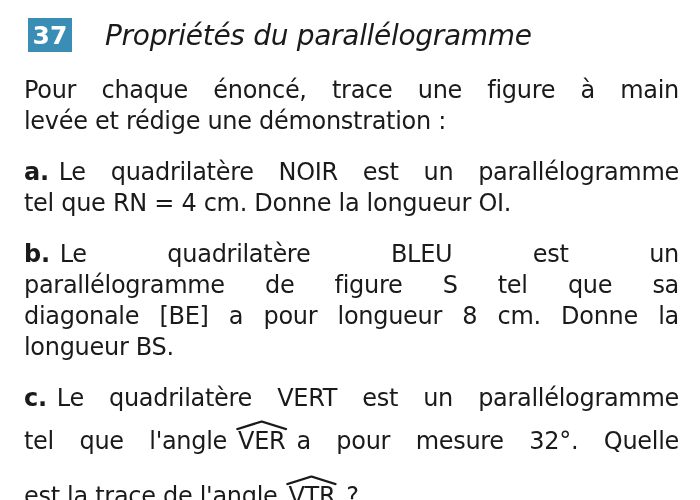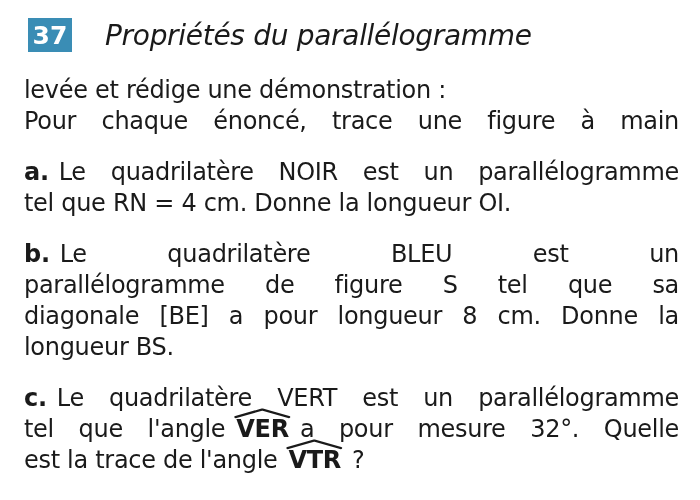--- a/index.html
+++ b/index.html
@@ -16,38 +16,38 @@
     display:flex;align-items:center;justify-content:center;
     color:#ffffff;font-weight:bold;font-size:25px;letter-spacing:0;
   }
   .title{font-size:28px;font-style:italic;white-space:nowrap;}
   .textcol{width:655px;font-size:24px;line-height:31px;}
   .para{margin:0;padding-top:20px;}
   .para.first{padding-top:23px;}
   .ln{min-height:31px;}
   .ln.j{text-align:justify;text-align-last:justify;-moz-text-align-last:justify;}
   .lbl{font-weight:bold;margin-right:10px;}
-  .angle{position:relative;display:inline-block;margin:0 11px;font-weight:bold;}
+  .angle{position:relative;display:inline-block;margin:12px 11px;}
   .angle svg{position:absolute;top:-6px;left:-3px;width:calc(100% + 6px);height:10px;overflow:visible;}
 </style>
 </head>
 <body>
 
 <div class="page">
 
   <div class="header">
     <div class="badge" style="background-color: rgb(58, 141, 181);">37</div>
     <div class="title">Propriétés du parallélogramme</div>
   </div>
 
   <div class="textcol">
 
     <div class="para first">
+      <div class="ln j">Pour chaque énoncé, trace une figure à main</div>
       <div class="ln">levée et rédige une démonstration :</div>
-      <div class="ln j">Pour chaque énoncé, trace une figure à main</div>
     </div>
 
     <div class="para">
       <div class="ln j"><span class="lbl">a.</span><span>Le quadrilatère NOIR est un parallélogramme</span></div>
       <div class="ln">tel que RN = 4 cm. Donne la longueur OI.</div>
     </div>
 
     <div class="para">
       <div class="ln j"><span class="lbl">b.</span><span>Le quadrilatère BLEU est un</span></div>
       <div class="ln j">parallélogramme de figure S tel que sa</div>

